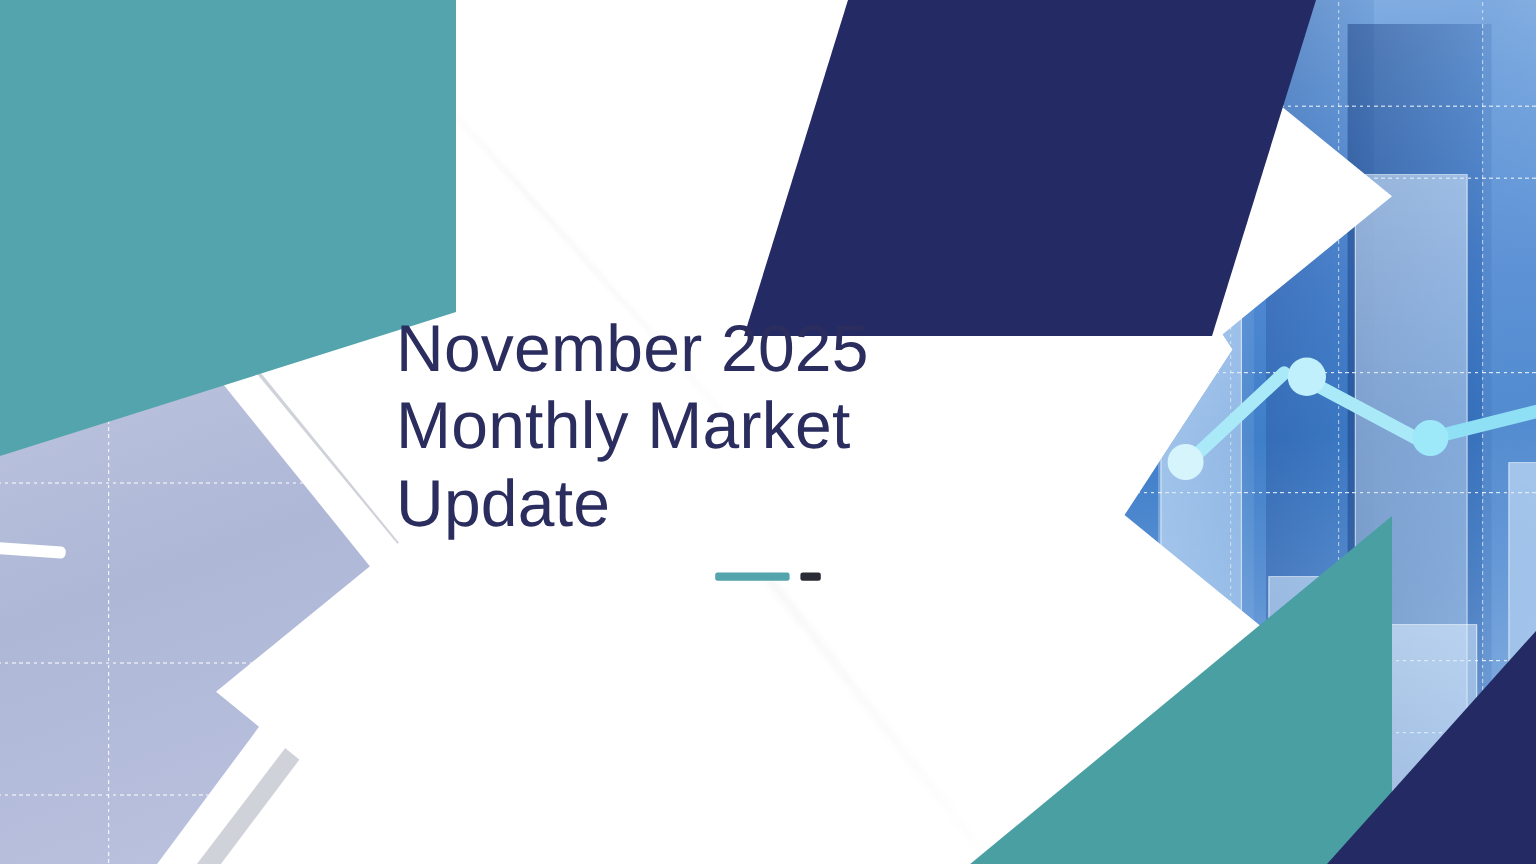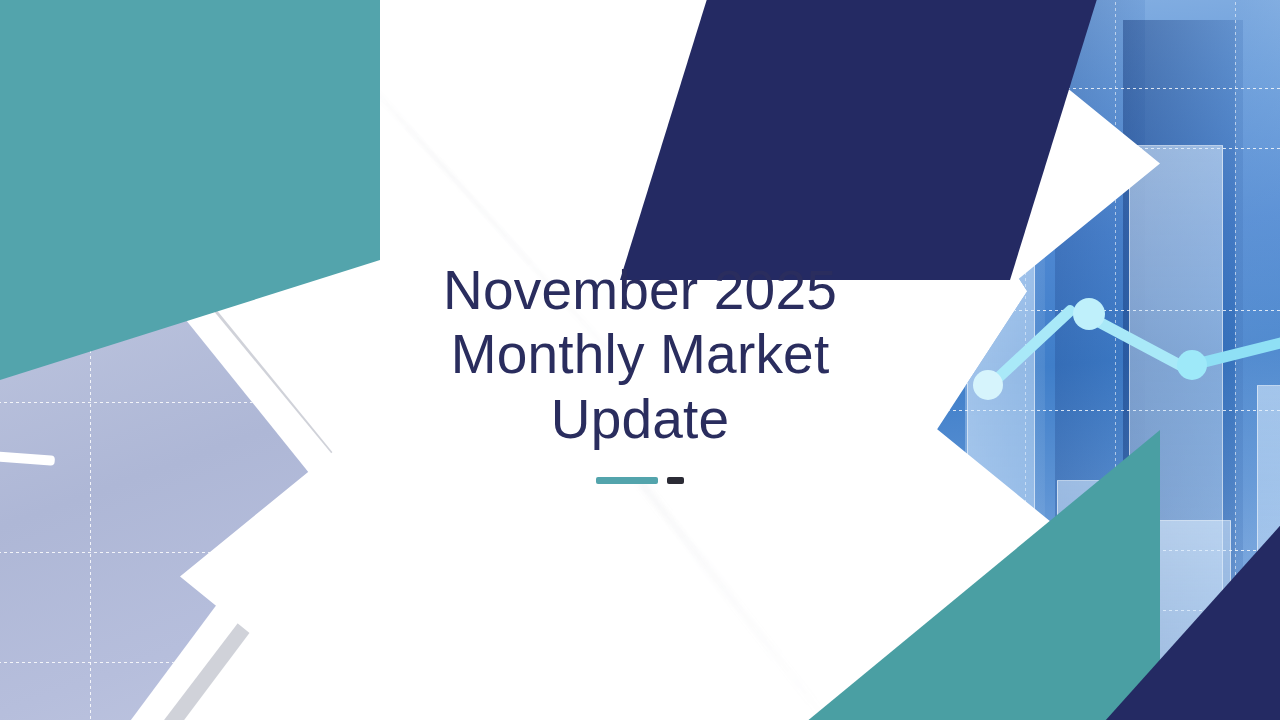--- a/index.html
+++ b/index.html
@@ -122,21 +122,21 @@
     background: linear-gradient(to right, rgba(120,125,145,0.14), rgba(120,125,145,0.0));
     transform: rotate(52deg);
     transform-origin: left center;
     filter: blur(3px);
   }
 
   
   #title-block {
     left: 330px; top: 258px;
     width: 620px;
-    text-align: center;
+    text-align: left;
     z-index: 40;
   }
   #slide-title {
     margin: 0;
     font-family: "Liberation Sans", sans-serif;
     font-size: 55px;
     line-height: 1.17;
     font-weight: 400;
     letter-spacing: 0.2px;
     color: #2a2d5e;

